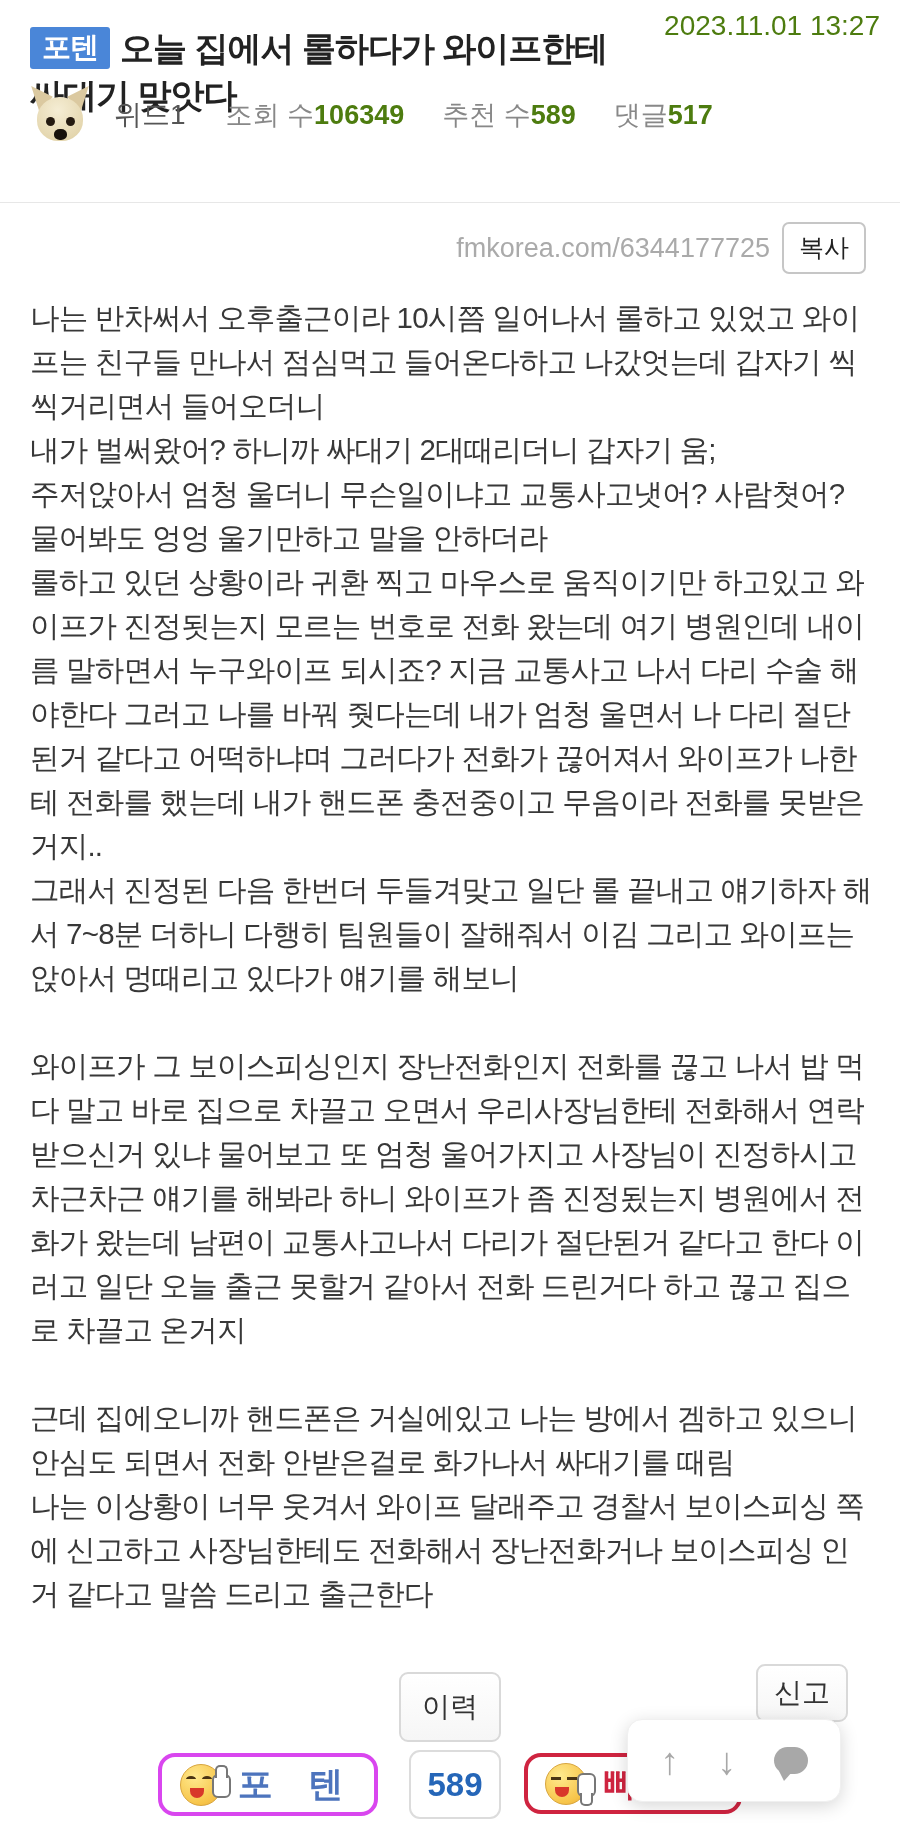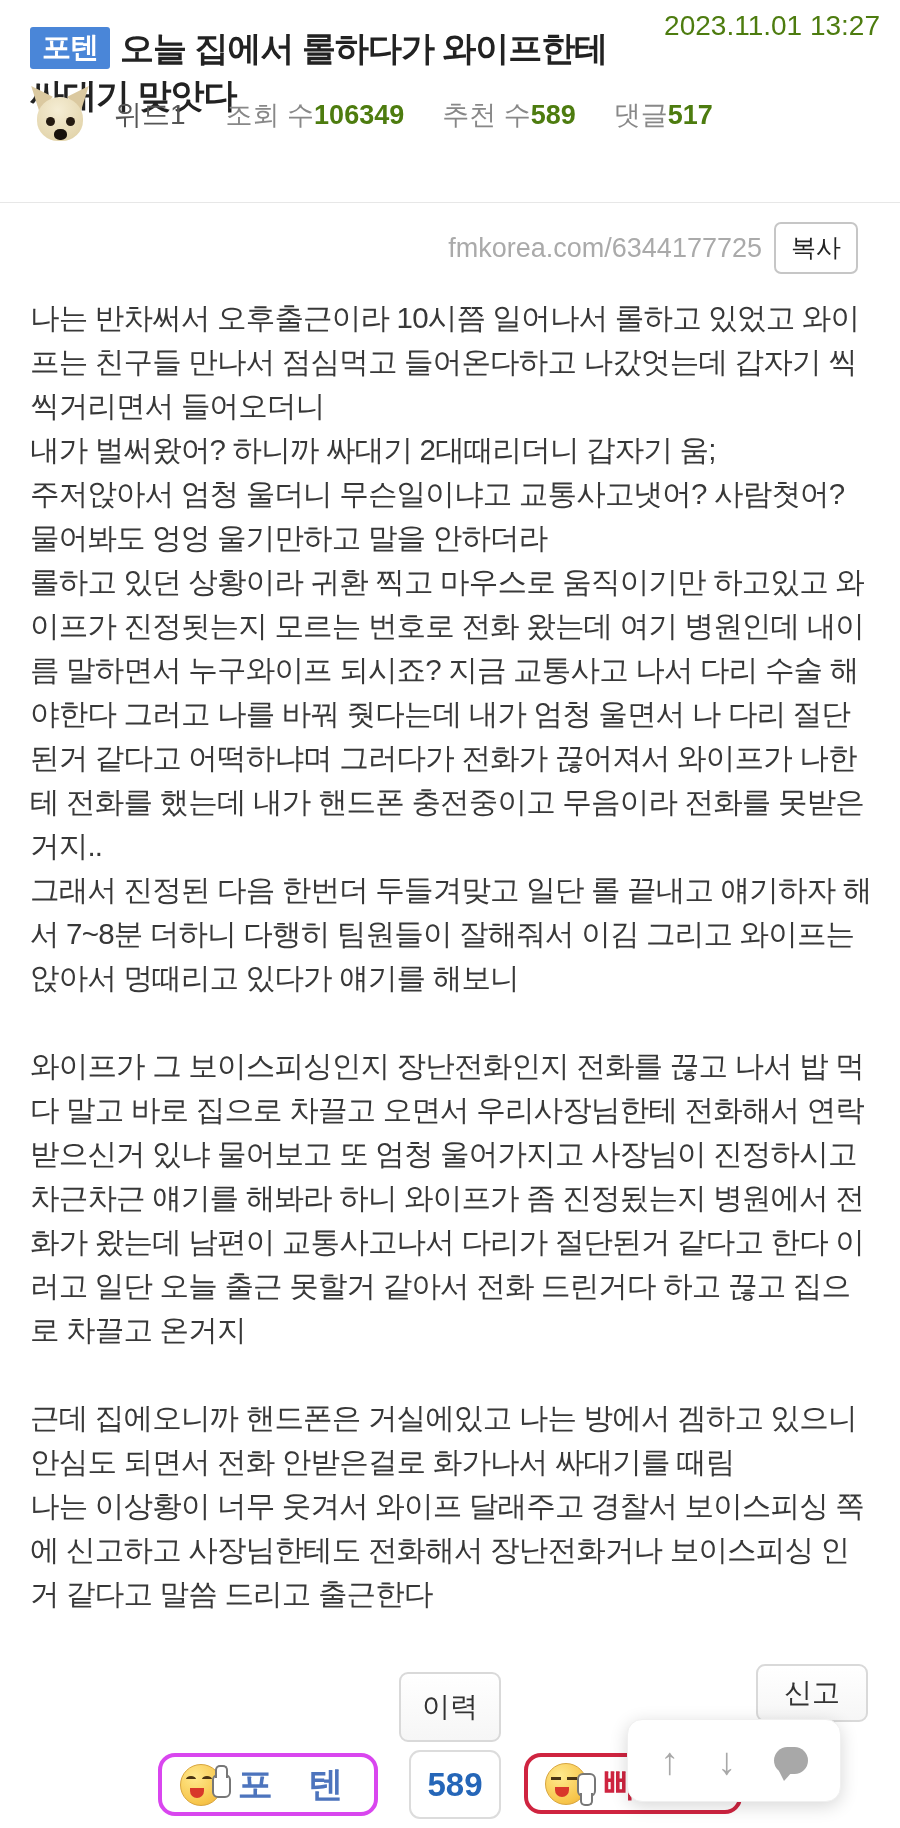--- a/index.html
+++ b/index.html
@@ -74,21 +74,21 @@
   }
   .avatar .eye { position: absolute; width: 9px; height: 9px; border-radius: 50%; background: #241a10; top: 31px; }
   .avatar .eye.l { left: 16px; } .avatar .eye.r { left: 36px; }
   .avatar .nose { position: absolute; left: 24px; top: 43px; width: 13px; height: 11px; border-radius: 45%; background: #17110b; }
 
   .divider { position: absolute; left: 0; top: 202px; width: 900px; height: 1px; background: #e7e7e7; }
 
   
   .url-row {
     position: absolute;
-    right: 42px; top: 222px;
+    right: 34px; top: 222px;
     display: flex; align-items: center;
   }
   .post-url { font-size: 27px; color: #aaa; }
   .copy-btn {
     margin-left: 12px;
     padding: 7px 15px 8px 15px;
     font-size: 25px;
     color: #222;
     background: #fff;
     border: 2px solid #c6c6c6;
@@ -115,21 +115,21 @@
     display: flex; align-items: center; justify-content: center;
     background: linear-gradient(#ffffff, #f6f6f6);
     border: 2px solid #d9d9d9;
     border-radius: 9px;
     font-size: 28px;
     color: #333;
     cursor: pointer;
     font-family: inherit;
   }
   .btn-history { left: 399px; top: 1672px; width: 102px; height: 70px; }
-  .btn-report  { left: 756px; top: 1664px; width: 112px; height: 58px; }
+  .btn-report  { left: 756px; top: 1664px; width: 92px; height: 58px; }
 
   .btn-vote {
     position: absolute;
     display: flex; align-items: center; justify-content: center;
     background: #fff;
     border-radius: 17px;
     cursor: pointer;
     font-family: inherit;
   }
   .btn-poten {

